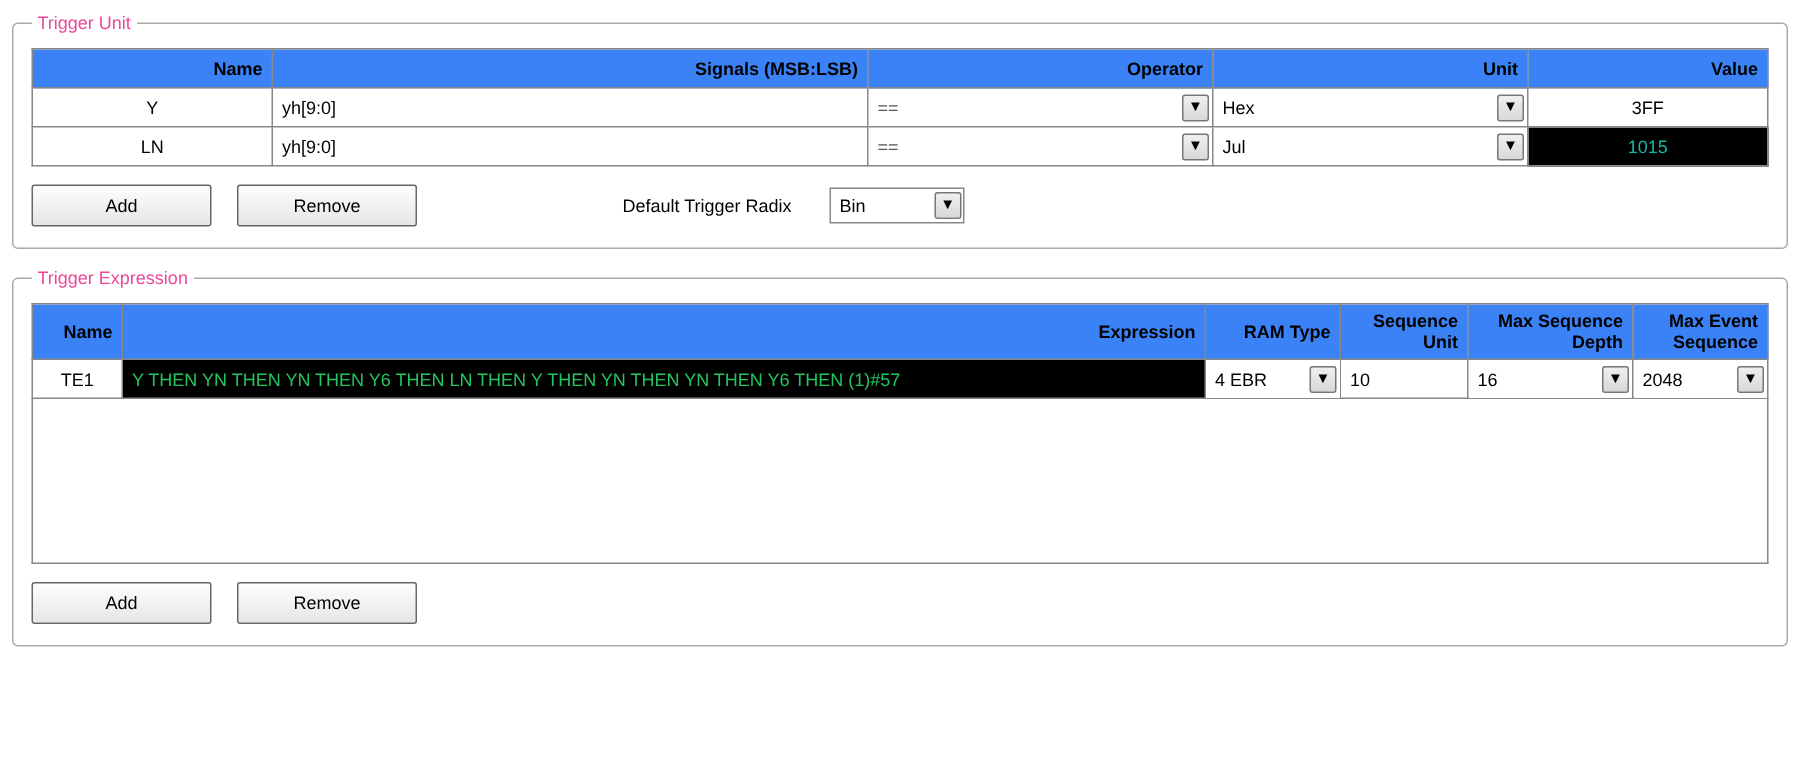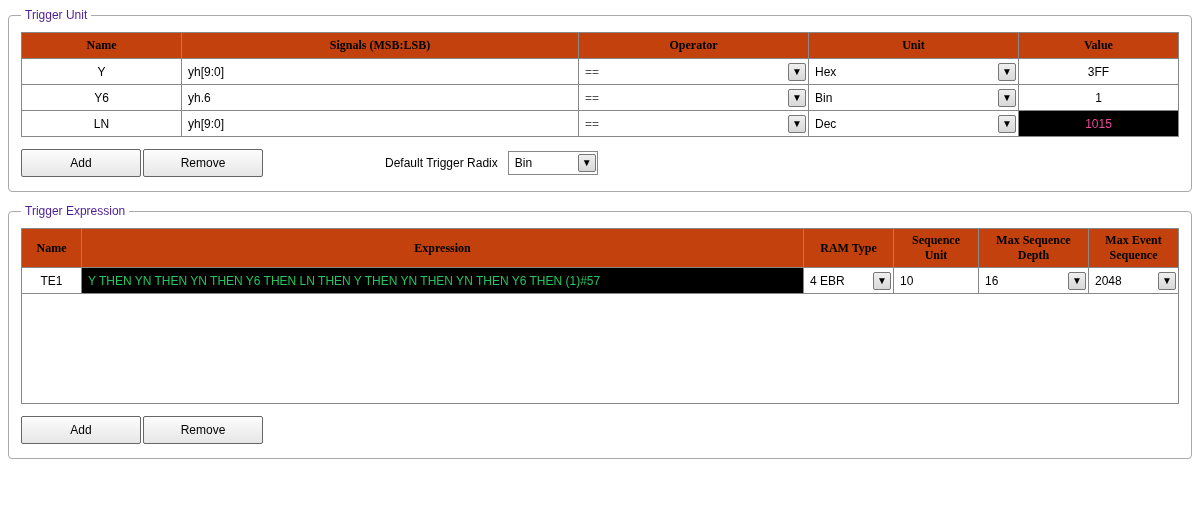--- a/index.html
+++ b/index.html
@@ -13,40 +13,39 @@
 }
 fieldset {
   border: 1px solid #aaa;
   border-radius: 4px;
   margin: 0 0 12px 0;
   padding: 10px 12px 14px 12px;
 }
 legend {
   padding: 0 4px;
   font-size: 12px;
-  color: #4c1d95;
+  color: #ec4899;
 }
 table.grid {
   width: 100%;
   border-collapse: collapse;
   table-layout: fixed;
 }
 table.grid th, table.grid td {
   border: 1px solid #888;
   padding: 4px 6px;
   font-size: 12px;
   height: 26px;
   vertical-align: middle;
   background: #fff;
 }
 table.grid th {
-  text-align: center;
+  text-align: right;
   font-weight: bold;
-  background: #c2410c;
-  font-family: Liberation Serif, serif;
+  background: #3b82f6;
 }
 .op-cell, .radix-cell, .seqd-cell, .maxe-cell, .ram-cell {
   position: relative;
 }
 .chev {
   position: absolute;
   right: 2px;
   top: 50%;
   transform: translateY(-50%);
   width: 18px;
@@ -57,29 +56,29 @@
   display: flex;
   align-items: center;
   justify-content: center;
   font-size: 10px;
   line-height: 1;
   color: #000;
 }
 .op-text { color: #555; }
 .value-highlight {
   background: #000 !important;
-  color: #ec4899;
+  color: #14b8a6;
   text-align: center;
 }
 .center { text-align: center; }
 .toolbar {
   margin-top: 12px;
   display: flex;
   align-items: center;
-  gap: 2px;
+  gap: 17px;
 }
 .btn {
   min-width: 120px;
   height: 28px;
   background: linear-gradient(#fdfdfd,#e6e6e6);
   border: 1px solid #666;
   border-radius: 2px;
   font-size: 12px;
   cursor: pointer;
 }
@@ -142,41 +141,28 @@
           <span class="op-text">==</span>
           <span class="chev">▼</span>
         </td>
         <td class="radix-cell">
           <span>Hex</span>
           <span class="chev">▼</span>
         </td>
         <td class="center">3FF</td>
       </tr>
       <tr>
-        <td class="center">Y6</td>
-        <td>yh.6</td>
-        <td class="op-cell">
-          <span class="op-text">==</span>
-          <span class="chev">▼</span>
-        </td>
-        <td class="radix-cell">
-          <span>Bin</span>
-          <span class="chev">▼</span>
-        </td>
-        <td class="center">1</td>
-      </tr>
-      <tr>
         <td class="center">LN</td>
         <td>yh[9:0]</td>
         <td class="op-cell">
           <span class="op-text">==</span>
           <span class="chev">▼</span>
         </td>
         <td class="radix-cell">
-          <span>Dec</span>
+          <span>Jul</span>
           <span class="chev">▼</span>
         </td>
         <td class="center value-highlight">1015</td>
       </tr>
     </tbody>
   </table>
 
   <div class="toolbar">
     <button class="btn">Add</button>
     <button class="btn">Remove</button>

